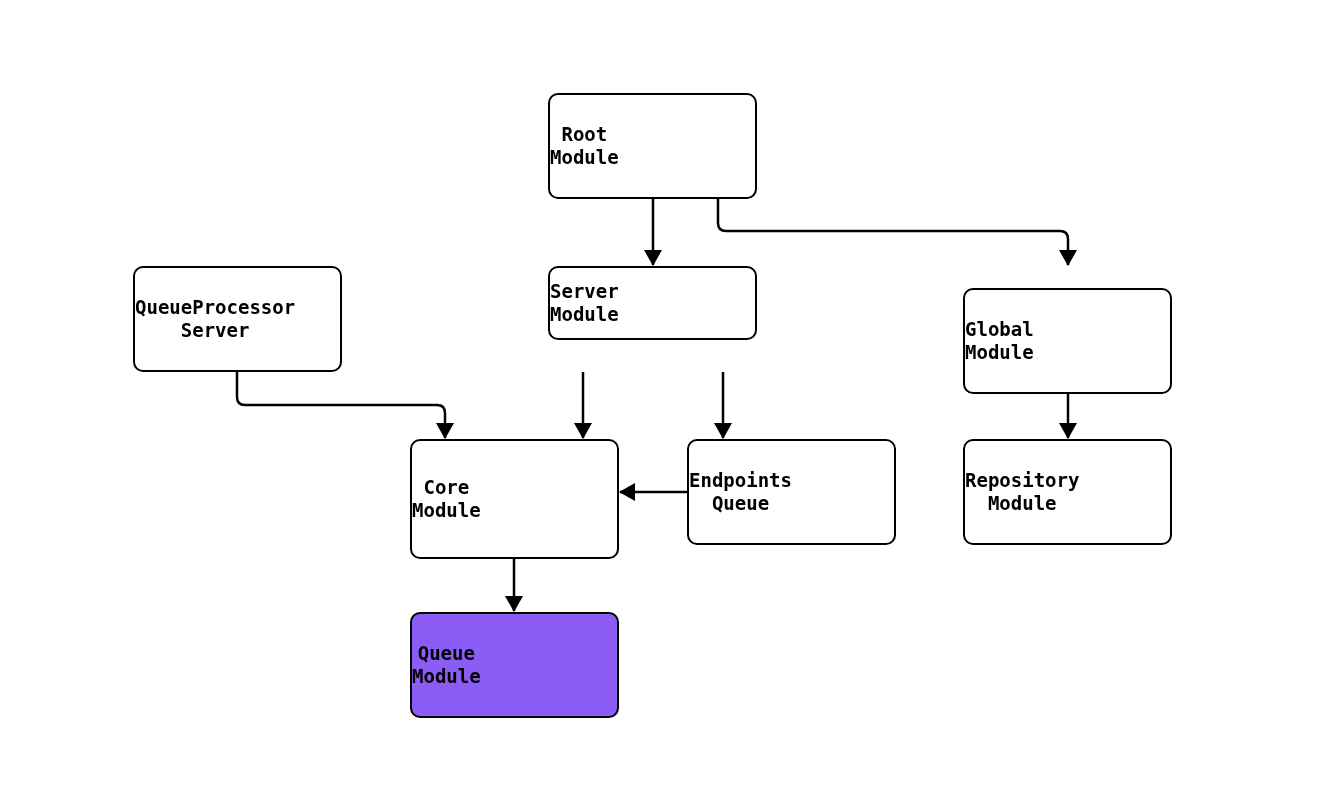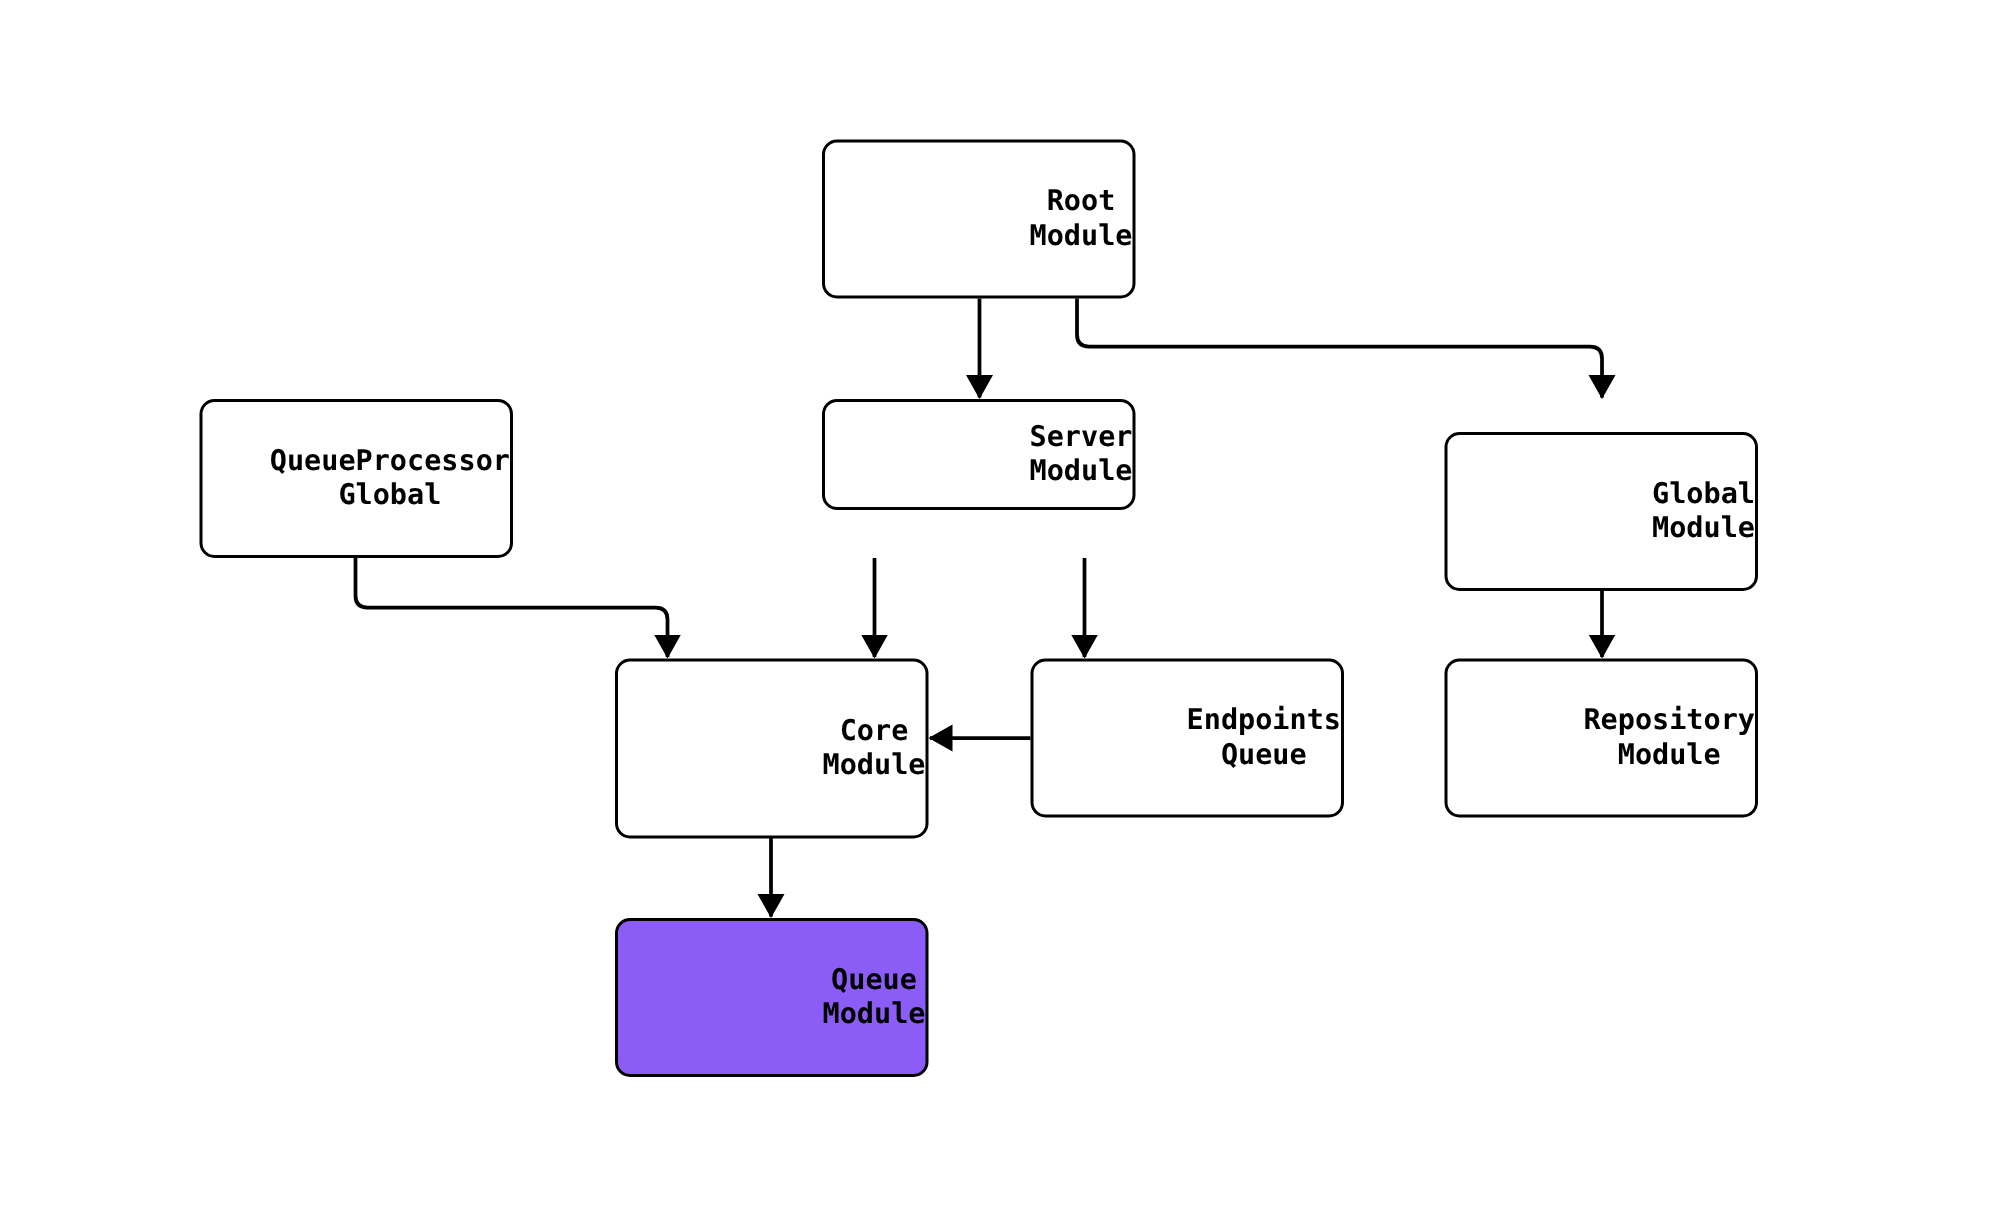--- a/index.html
+++ b/index.html
@@ -28,21 +28,21 @@
     stroke-width: 2.5;
   }
   .node {
     position: absolute;
     box-sizing: border-box;
     background: #ffffff;
     border: 2.5px solid #000000;
     border-radius: 10px;
     display: flex;
     align-items: center;
-    justify-content: flex-end;
+    justify-content: flex-start;
     text-align: center;
   }
   .node .label {
     font-weight: bold;
     font-size: 19px;
     line-height: 23px;
     color: #000000;
     white-space: pre-line;
     letter-spacing: 0px;
   }
@@ -65,21 +65,21 @@
       <path d="M687 492 L620 492" class="edge" stroke="#000000" marker-end="url(#arrowhead)"></path>
       <path d="M1068 372 L1068 438" class="edge" stroke="#000000" marker-end="url(#arrowhead)"></path>
       <path d="M514 545 L514 611" class="edge" stroke="#000000" marker-end="url(#arrowhead)"></path>
     </svg>
 <div class="node" style="left: 548px; top: 93px; width: 209px; height: 106px; background: rgb(255, 255, 255); border-color: rgb(0, 0, 0);">
       <span class="label" style="color: rgb(0, 0, 0);">Root
 Module</span>
     </div>
     <div class="node" style="left: 133px; top: 266px; width: 209px; height: 106px; background: rgb(255, 255, 255); border-color: rgb(0, 0, 0);">
       <span class="label" style="color: rgb(0, 0, 0);">QueueProcessor
-Global</span>
+Server</span>
     </div>
     <div class="node" style="left: 548px; top: 266px; width: 209px; height: 74px; background: rgb(255, 255, 255); border-color: rgb(0, 0, 0);">
       <span class="label" style="color: rgb(0, 0, 0);">Server
 Module</span>
     </div>
     <div class="node" style="left: 963px; top: 266px; width: 209px; height: 106px; background: rgb(255, 255, 255); border-color: rgb(0, 0, 0); margin-top: 22px;">
       <span class="label" style="color: rgb(0, 0, 0);">Global
 Module</span>
     </div>
     <div class="node" style="left: 410px; top: 439px; width: 209px; height: 120px; background: rgb(255, 255, 255); border-color: rgb(0, 0, 0);">

